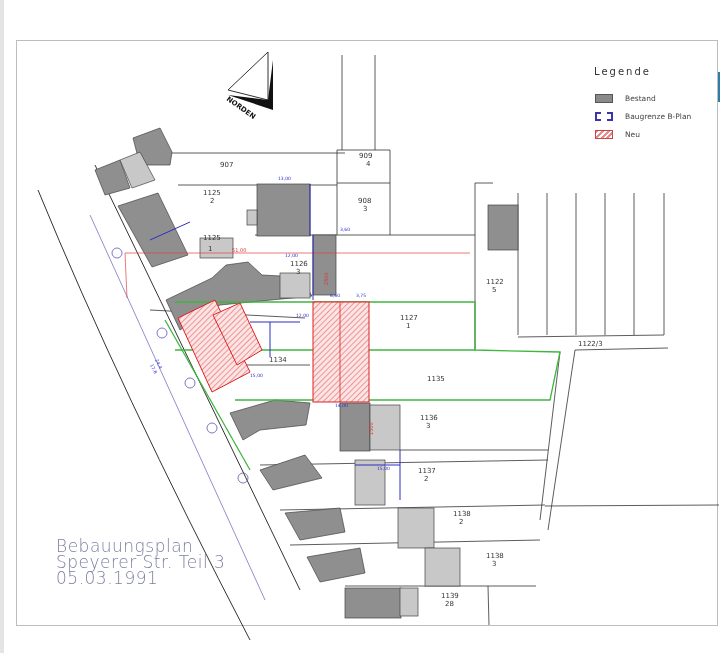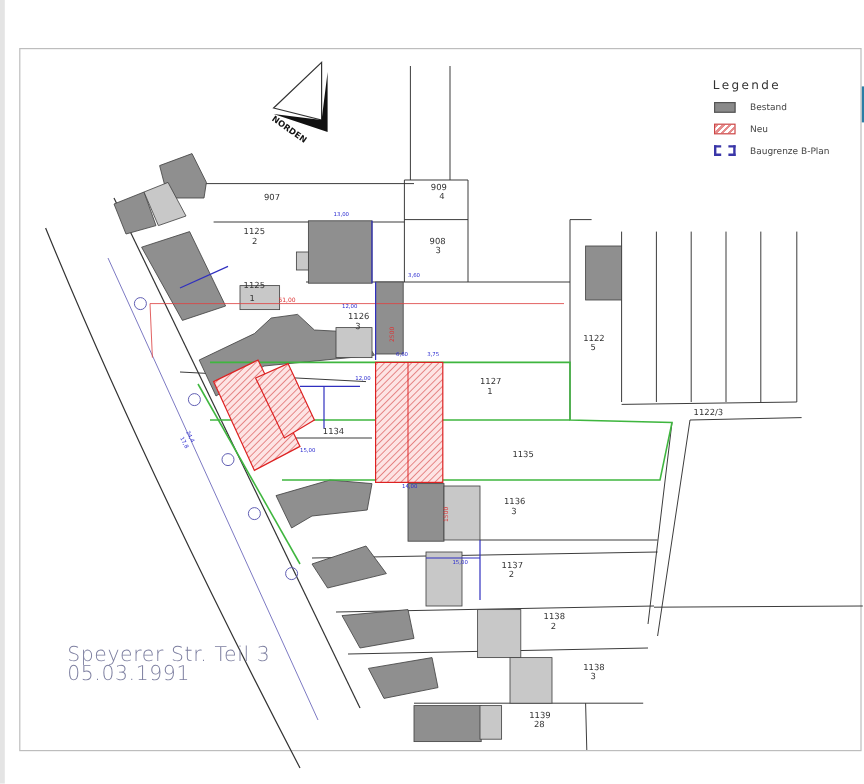--- a/index.html
+++ b/index.html
@@ -4,21 +4,21 @@
 <style>
   html, body { margin:0; padding:0; background:#ffffff; }
   body { width:720px; height:653px; position:relative; overflow:hidden; font-family:"Liberation Sans", sans-serif; }
   .left-edge { position:absolute; left:0; top:0; width:4px; height:653px; background:#e4e4e4; }
   .right-tab { position:absolute; right:0; top:72px; width:5px; height:30px; background:#2c7ea6; }
   .sheet { position:absolute; left:16px; top:40px; width:700px; height:584px; border:1px solid #bdbdbd; background:#fff; }
   svg.plan { position:absolute; left:0; top:0; }
   .title-block { position:absolute; left:56px; top:538px; color:#7d7fa0; font-family:"DejaVu Sans", sans-serif; font-size:17px; line-height:16px; letter-spacing:0.5px; font-weight:300; }
   .legend { position:absolute; left:554px; top:66px; width:120px; font-family:"DejaVu Sans", sans-serif;margin-left:38px; }
   .legend h4 { margin:0 0 8px 2px; font-size:10px; font-weight:normal; letter-spacing:2px; color:#333; }
-  .legend-row { display:flex; align-items:flex-start; height:18px; }
+  .legend-row { display:flex; align-items:flex-end; height:18px; }
   .sw { width:18px; height:9px; margin-left:3px; margin-right:12px; box-sizing:border-box; }
   .sw.bestand { background:#8a8a8a; border:1px solid #555; }
   .sw.grund { border:1px solid #4cc04c; background:#fff; }
   .sw.neu { border:1px solid #c44; background:repeating-linear-gradient(135deg,#e58c8c 0 2px,#fff 2px 4px); }
   .sw.baugrenze { border:2px dashed #3a36a8; border-top-width:2px; background:#fff; }
   .lbl { font-size:7.5px; color:#444; }
   .parcel { font-family:"DejaVu Sans", sans-serif; font-size:7px; fill:#333; }
   .dim { font-family:"DejaVu Sans", sans-serif; font-size:4.5px; fill:#2b2bd0; }
   .reddim { font-family:"DejaVu Sans", sans-serif; font-size:5px; fill:#d33; }
 </style>
@@ -187,25 +187,26 @@
   <text class="dim" x="150" y="365" transform="rotate(63 150 365)">17,8</text>
 </svg>
 
 <div class="legend">
   <h4>Legende</h4>
   <div class="legend-row">
     <span class="sw bestand"></span>
     <span class="lbl">Bestand</span>
   </div>
   <div class="legend-row">
+    <span class="sw baugrenze"></span>
+    <span class="lbl">Baugrenze B-Plan</span>
+  </div>
+  <div class="legend-row">
     <span class="sw neu"></span>
     <span class="lbl">Neu</span>
   </div>
-  <div class="legend-row">
-    <span class="sw baugrenze"></span>
-    <span class="lbl">Baugrenze B-Plan</span>
-  </div>
 </div>
 
 <div class="title-block">
+  <div>Bebauungsplan</div>
   <div>Speyerer Str. Teil 3</div>
   <div>05.03.1991</div>
 </div>
 
 </body></html>

